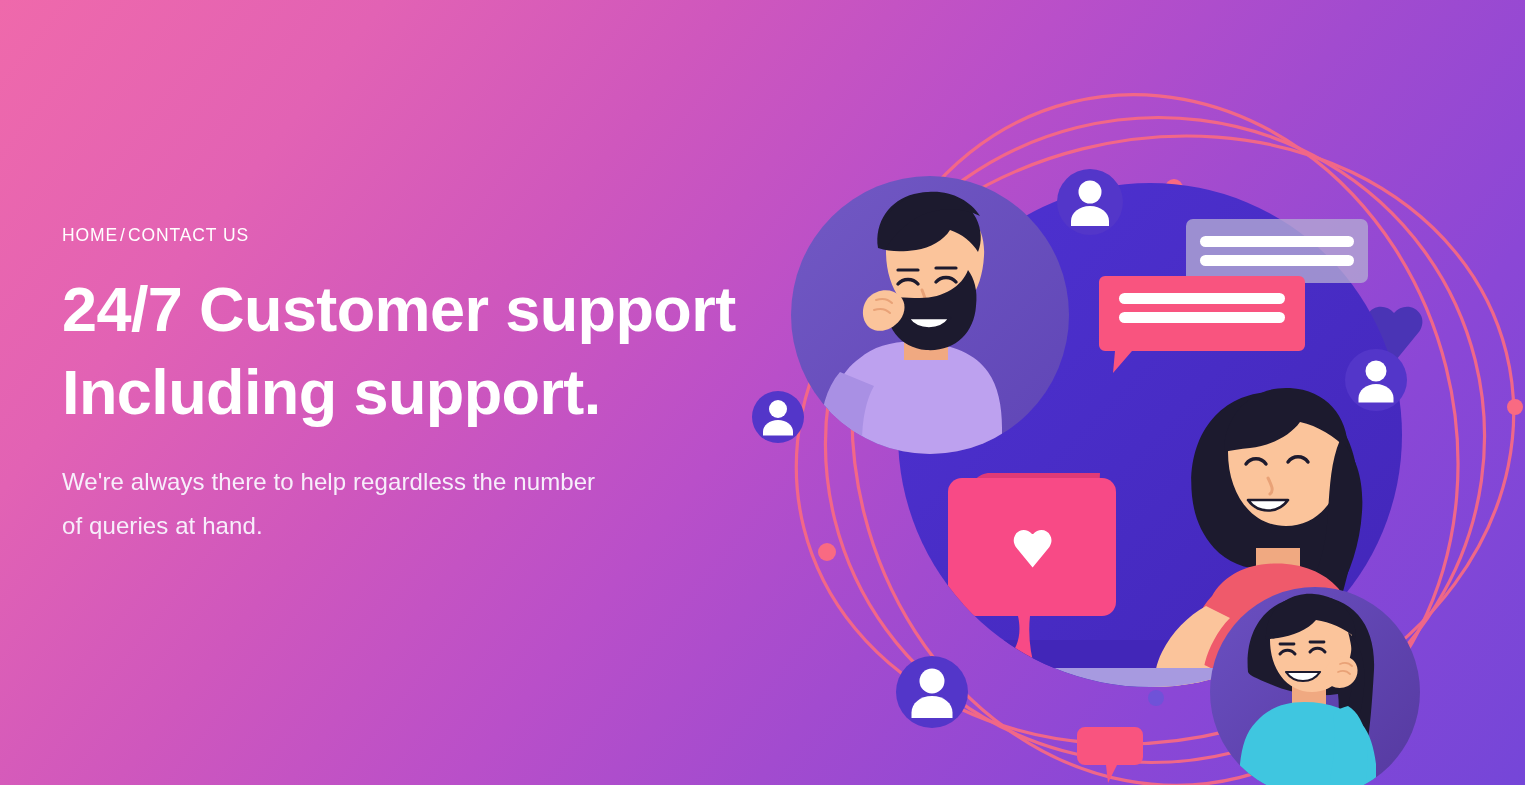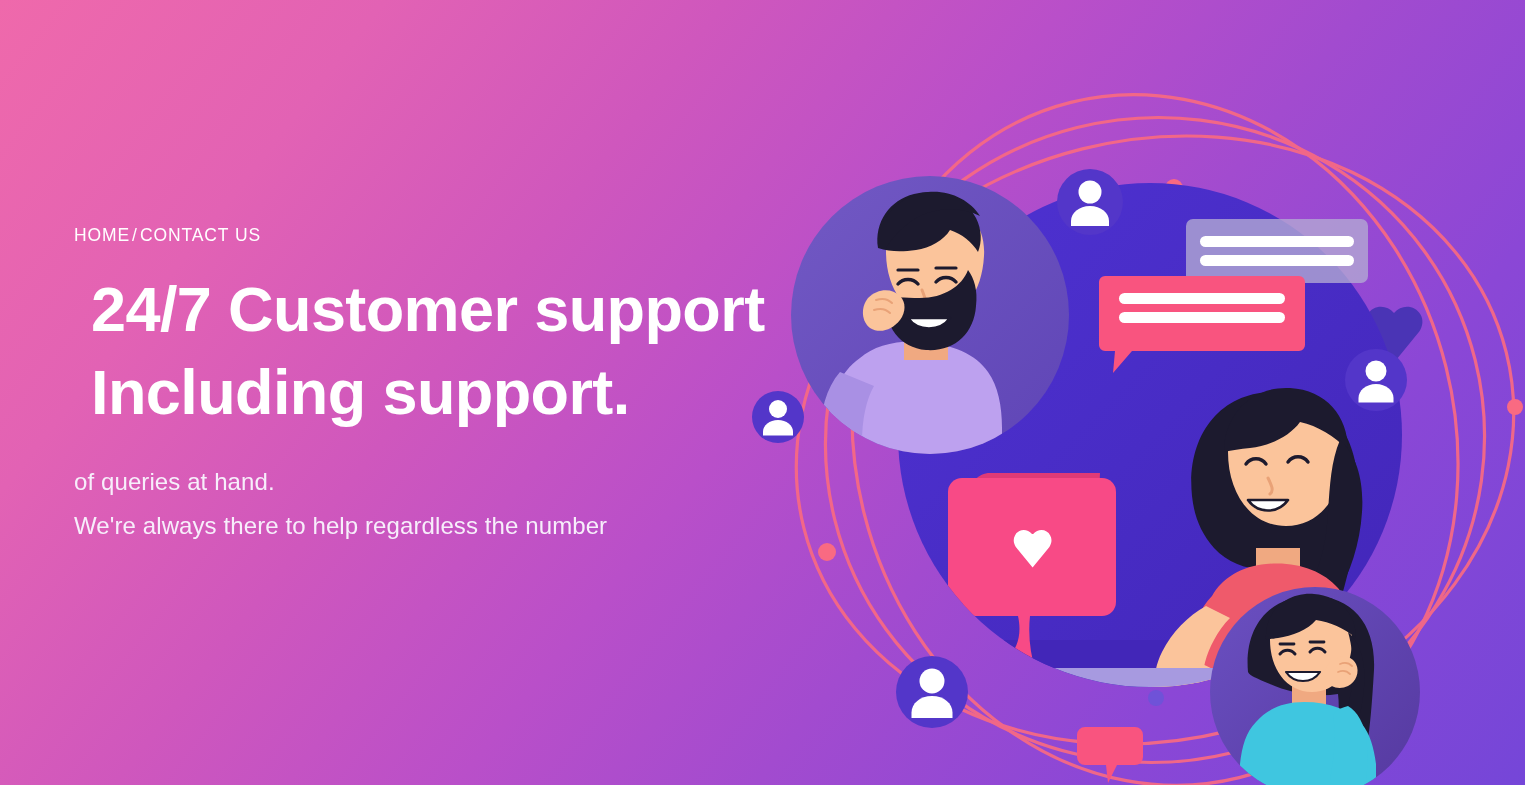--- a/index.html
+++ b/index.html
@@ -19,41 +19,41 @@
         #cf57bd 34%,
         #b94fc9 50%,
         #a24bcf 64%,
         #8b47d6 80%,
         #7546d8 100%);
   }
 
   
   #hero-copy {
     position: absolute;
-    left: 74px;
+    left: 62px;
     top: 225px;
     width: 760px;
     z-index: 40;
   }
   #breadcrumb {
     color: #ffffff;
     font-size: 17.5px;
     letter-spacing: 0.9px;
     font-weight: 400;
     margin-bottom: 22px;
     white-space: nowrap;
   }
   #breadcrumb .crumb-sep { padding: 0 2px; }
   #hero-title {
     color: #ffffff;
     font-size: 63px;
     line-height: 83px;
     font-weight: 700;
     letter-spacing: -0.6px;
-    margin: 0 0 26px 17px;
+    margin: 0 0 26px 0;
   }
   #hero-title .title-line { display: block; }
   #hero-sub {
     color: #f7eefb;
     font-size: 24px;
     line-height: 44px;
     font-weight: 400;
     letter-spacing: 0.1px;
     margin: 0;
   }
@@ -301,19 +301,19 @@
     <div id="breadcrumb">
       <span>HOME</span><span class="crumb-sep">/</span><span>CONTACT US</span>
     </div>
 
     <h1 id="hero-title">
       <span class="title-line">24/7 Customer support</span>
       <span class="title-line">Including support.</span>
     </h1>
 
     <p id="hero-sub">
+      <span class="sub-line">We're always there to help regardless the number</span>
       <span class="sub-line">of queries at hand.</span>
-      <span class="sub-line">We're always there to help regardless the number</span>
     </p>
 
   </div>
 
 </div>
 
 </body></html>

